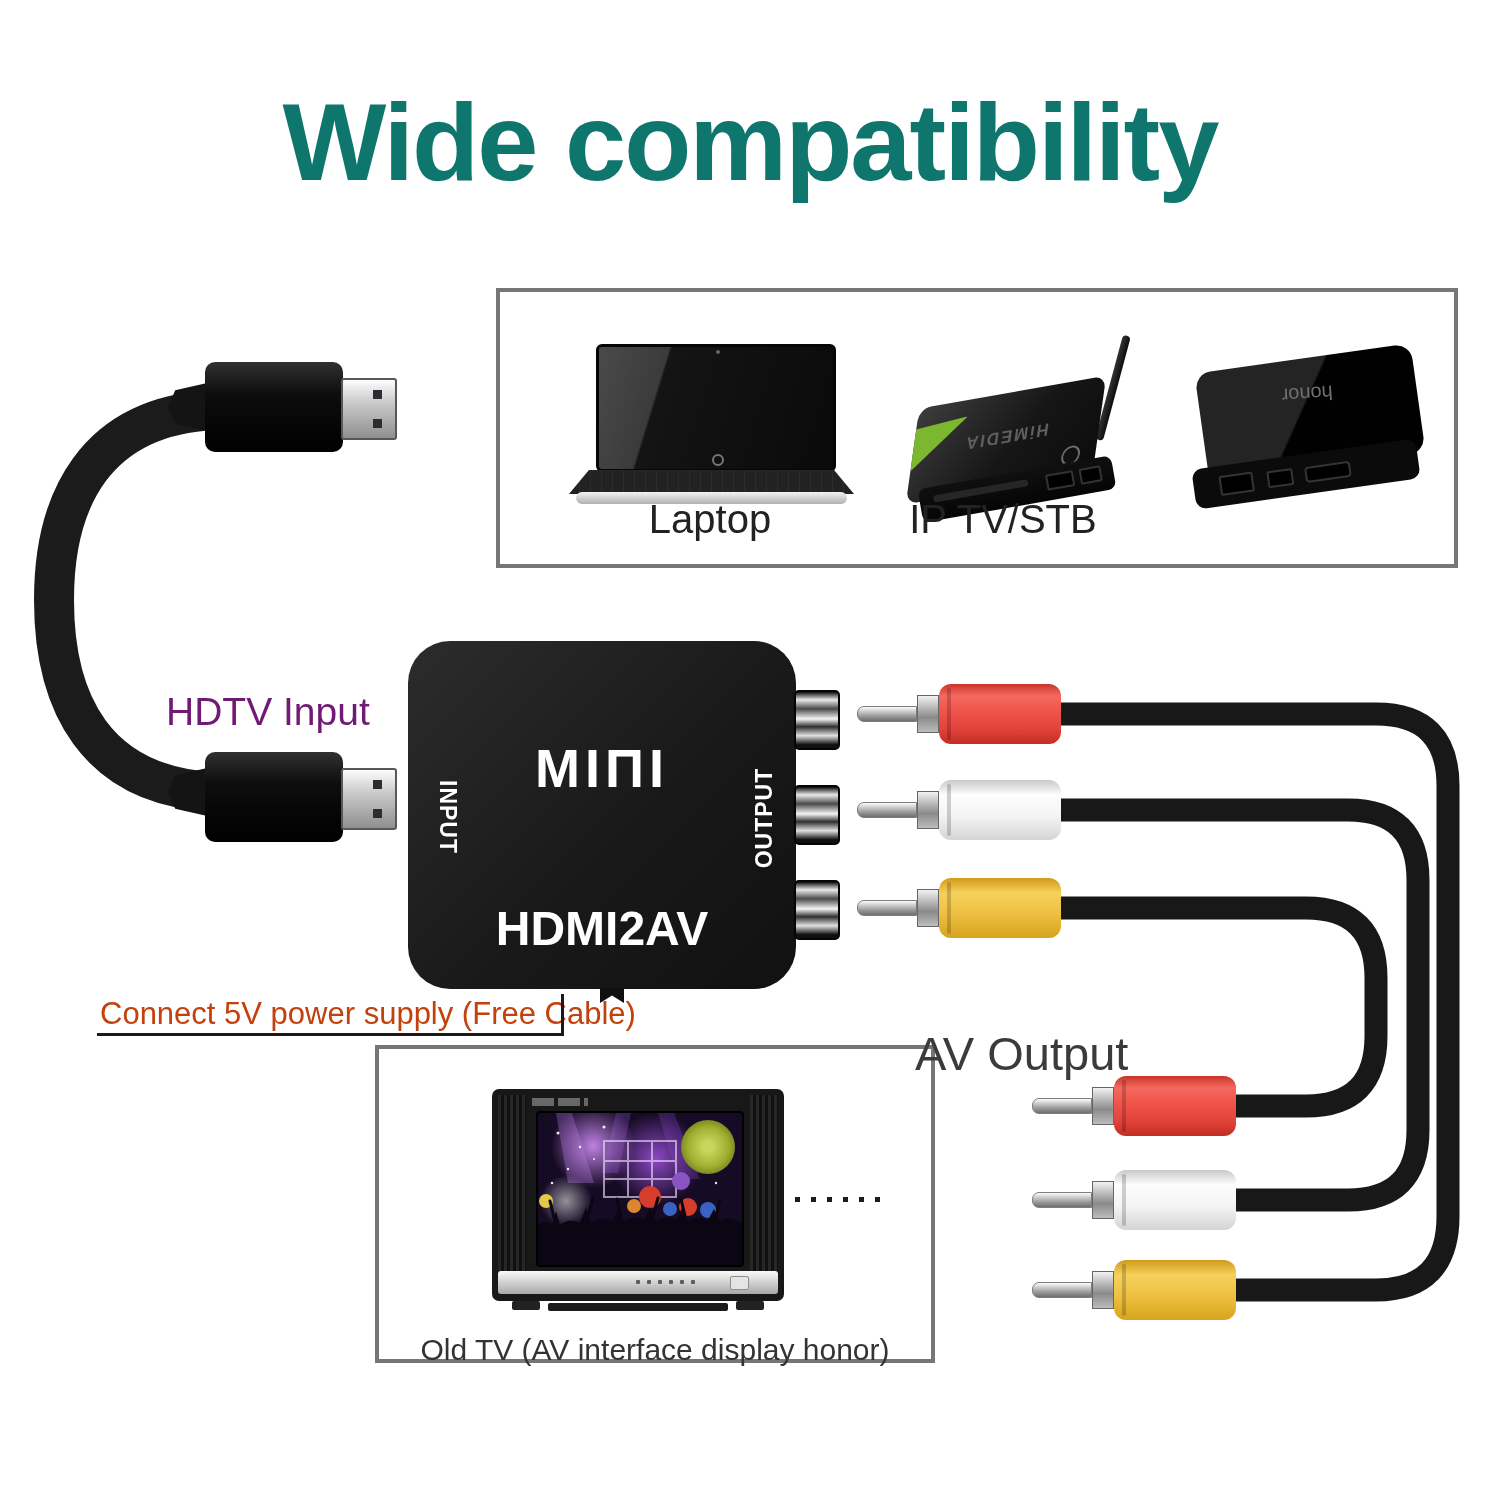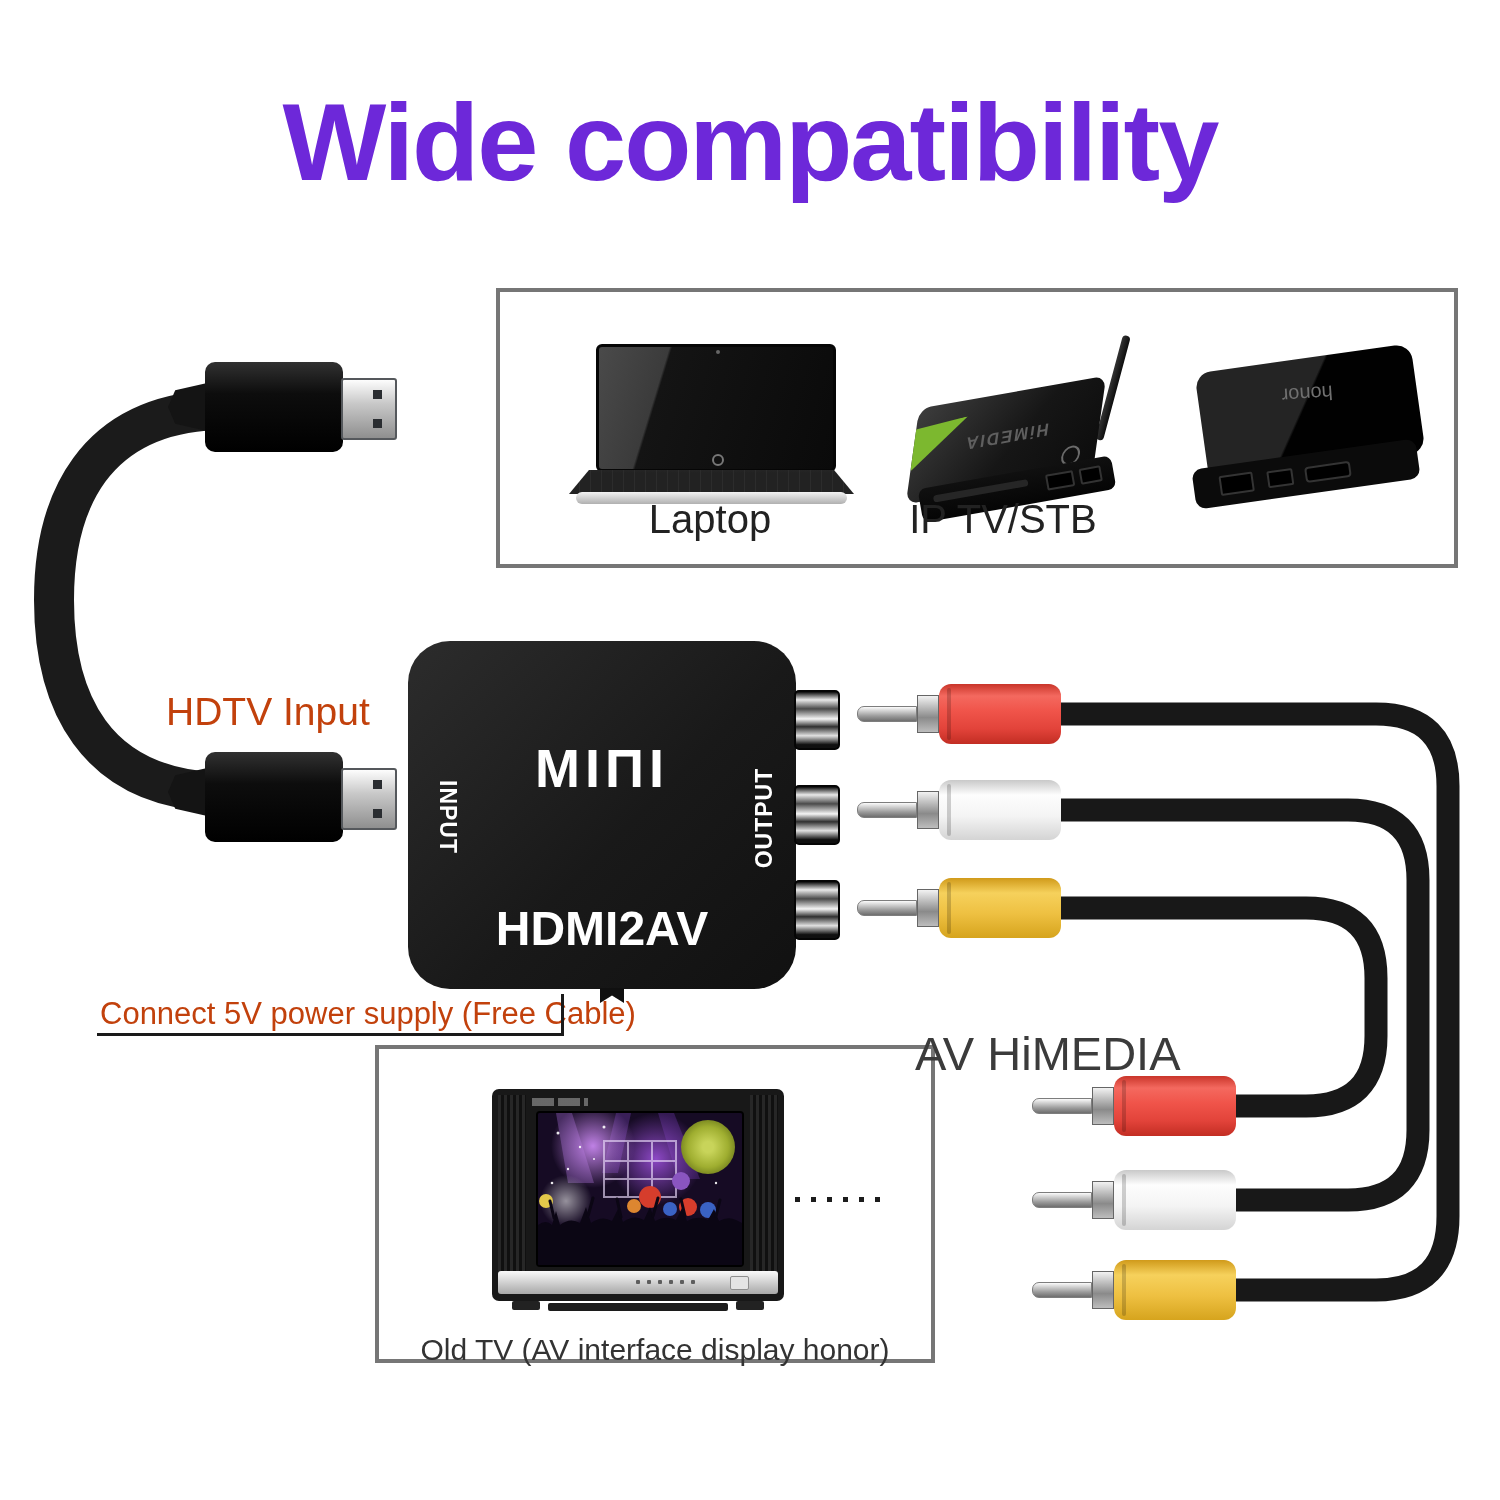--- a/index.html
+++ b/index.html
@@ -2,21 +2,21 @@
 <html><head>
 <meta charset="utf-8">
 <style>
   html,body{margin:0;padding:0;background:#fff;}
   .canvas{position:relative;width:1500px;height:1500px;background:#ffffff;overflow:hidden;
           font-family:"Liberation Sans", sans-serif;}
   .abs{position:absolute;}
 
   
   .title{left:0;top:78px;width:100%;text-align:center;font-size:110px;font-weight:bold;
-         color:#6d28d9;letter-spacing:-2px;}
+         color:#0f766e;letter-spacing:-2px;}
 
   
   .panel{border:4px solid #767676;background:#fff;}
   .top-panel{left:496px;top:288px;width:954px;height:272px;}
   .bottom-panel{left:375px;top:1045px;width:552px;height:310px;}
   .dev-label{position:absolute;text-align:center;font-size:40px;color:#222;}
 
   
   .laptop{position:absolute;left:69px;top:52px;width:285px;height:165px;}
   .lap-screen{position:absolute;left:27px;top:0;width:234px;height:122px;border:3px solid #060606;
@@ -60,21 +60,21 @@
   .sb-port{position:absolute;top:10px;background:#000;border:2px solid #343434;border-radius:2px;}
 
   
   .hdmi-body{width:138px;height:90px;border-radius:10px;
       background:linear-gradient(180deg,#313131,#0d0d0d 35%,#000);z-index:2;}
   .hdmi-tongue{width:52px;height:58px;border-radius:3px;border:2px solid #55585c;
       background:linear-gradient(180deg,#fdfdfd,#c9c9c9 40%,#8f8f8f);z-index:2;}
   .hdmi-hole{position:absolute;width:9px;height:9px;background:#2a2d31;}
   .hdmi-boot{width:48px;height:52px;background:#141414;z-index:2;
       clip-path:polygon(100% 0,15% 18%,0 50%,15% 82%,100% 100%);}
-  .hdtv-label{font-size:39px;color:#c2410c;z-index:2;}
+  .hdtv-label{font-size:39px;color:#701a75;z-index:2;}
 
   
   .converter{left:408px;top:641px;width:388px;height:348px;border-radius:42px;
       background:linear-gradient(135deg,#2c2c2c,#191919 55%,#111);z-index:2;}
   .conv-logo{position:absolute;left:0;top:96px;width:100%;text-align:center;color:#fff;
       font-size:54px;font-weight:bold;letter-spacing:5px;}
   .conv-vlabel{position:absolute;color:#fff;font-size:23px;font-weight:bold;letter-spacing:1px;white-space:nowrap;}
   .conv-model{position:absolute;left:0;top:260px;width:100%;text-align:center;color:#fff;
       font-size:48px;font-weight:bold;letter-spacing:0px;}
   .conv-sub{position:absolute;left:0;top:303px;width:100%;text-align:center;color:#fff;font-size:28px;}
@@ -220,21 +220,21 @@
     <div class="pin"></div>
     <div class="collar"></div>
     <div class="pbody white"></div>
   </div>
   <div class="plug" style="left:857px;top:878px;">
     <div class="pin"></div>
     <div class="collar"></div>
     <div class="pbody yellow"></div>
   </div>
 
-  <div class="abs av-label">AV HiMEDIA</div>
+  <div class="abs av-label">AV Output</div>
 
   <div class="plug" style="left:1032px;top:1076px;">
     <div class="pin"></div>
     <div class="collar"></div>
     <div class="pbody red"></div>
   </div>
   <div class="plug" style="left:1032px;top:1170px;">
     <div class="pin"></div>
     <div class="collar"></div>
     <div class="pbody white"></div>

